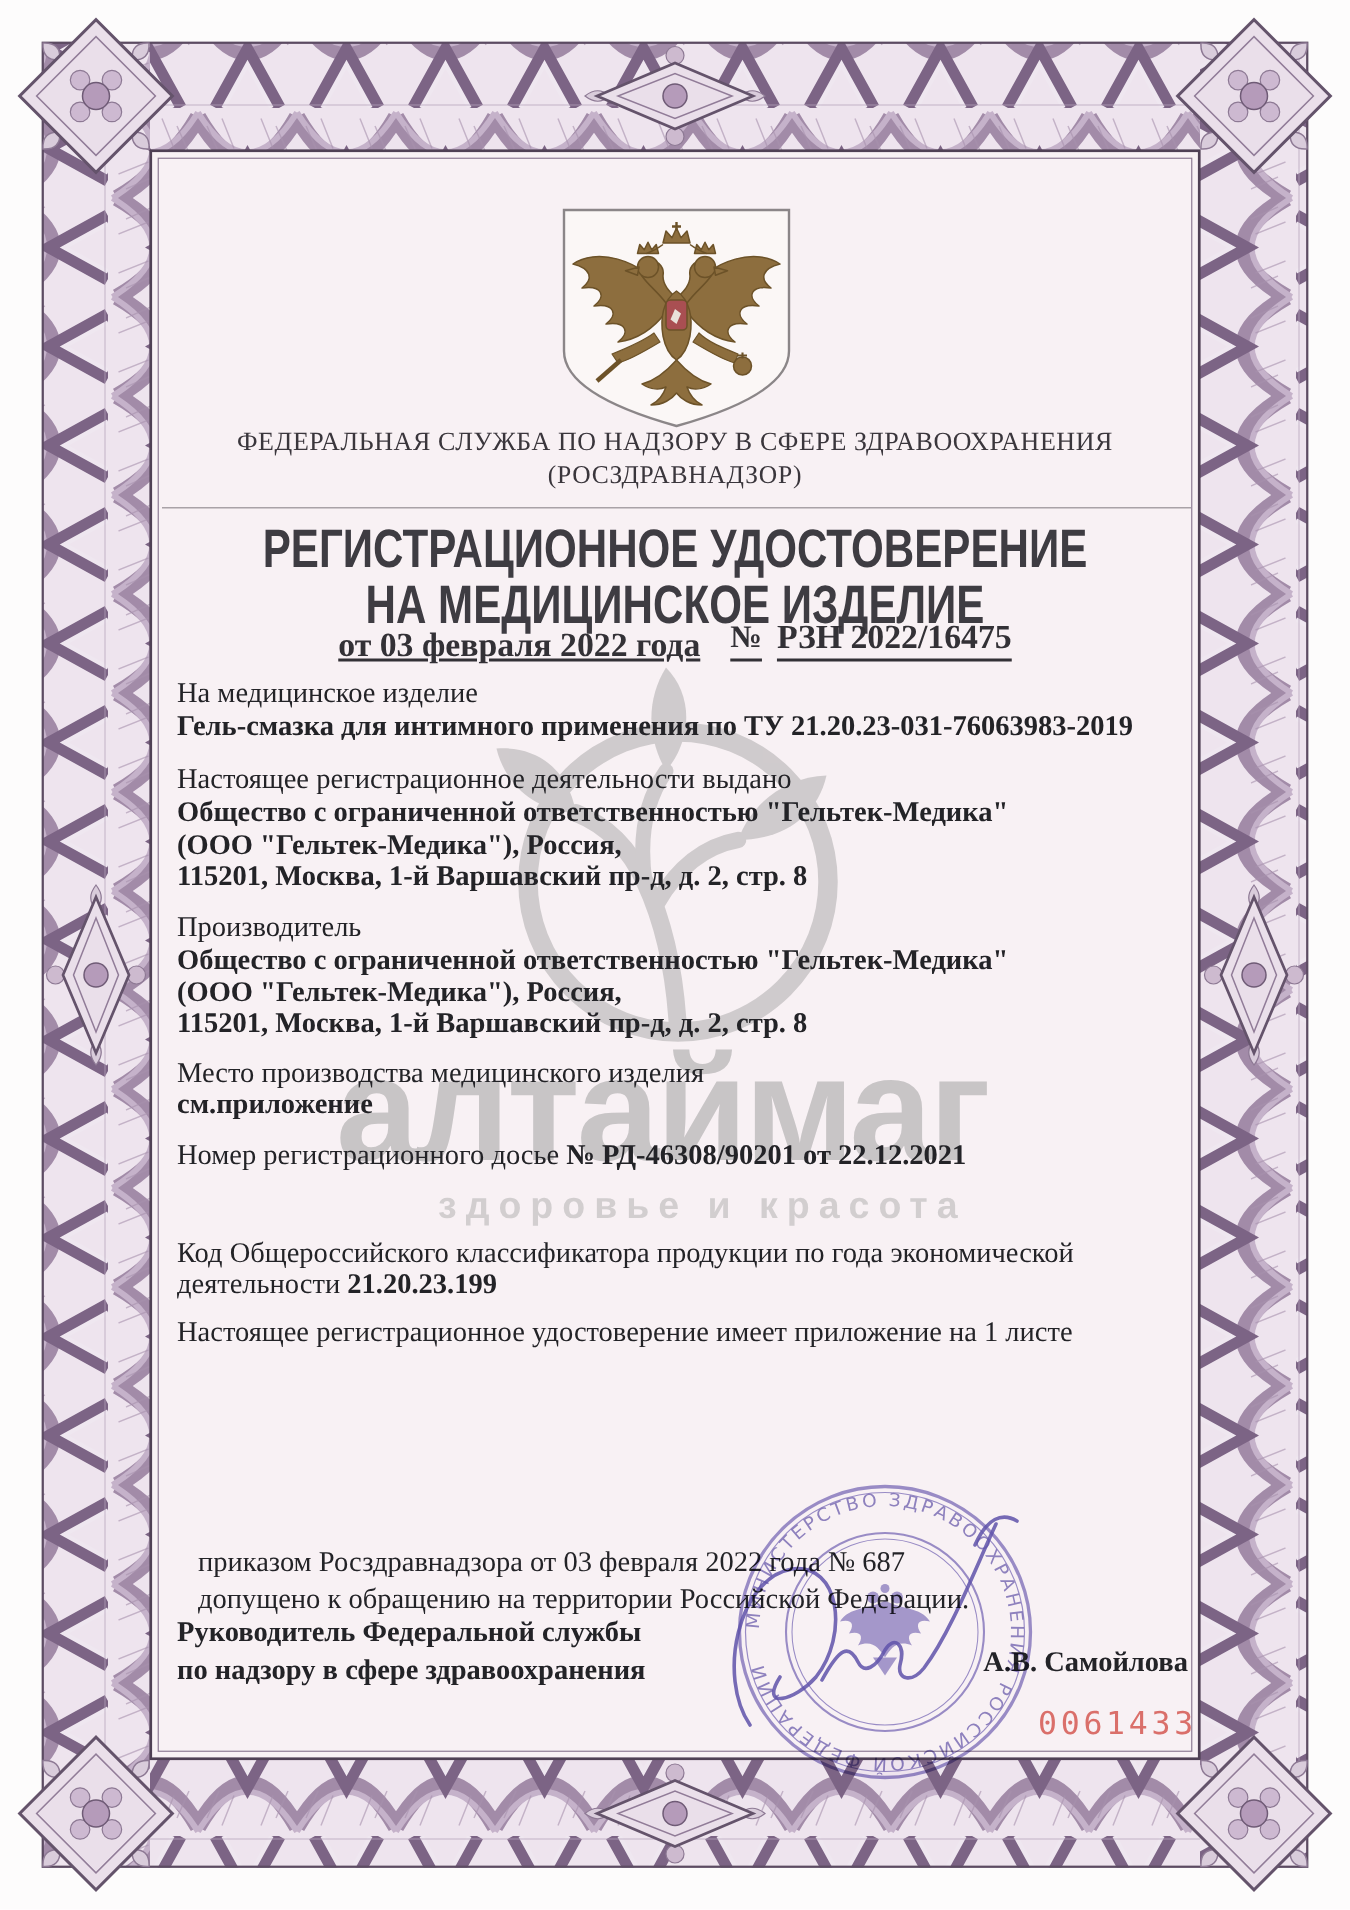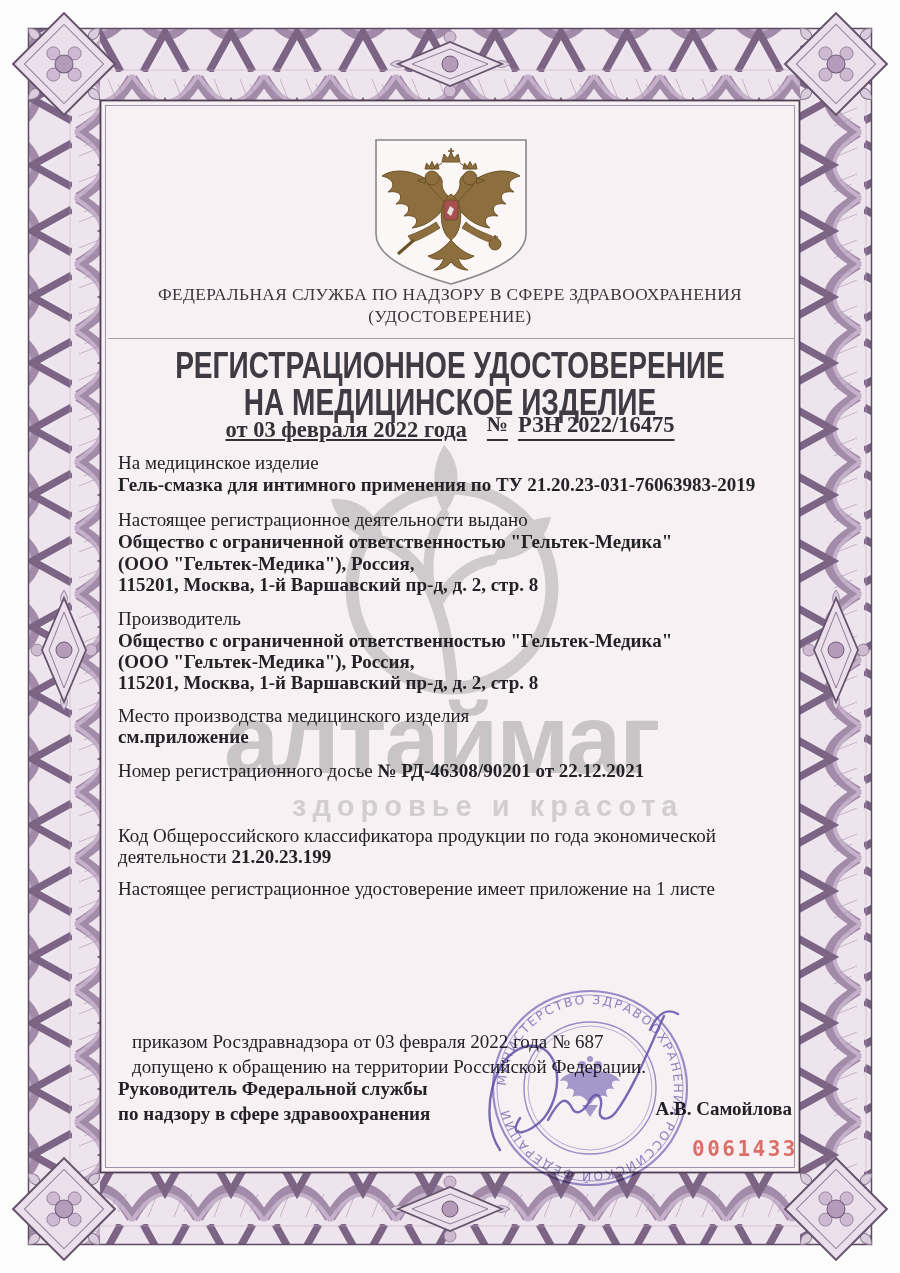--- a/index.html
+++ b/index.html
@@ -21,24 +21,24 @@
   .nval{position:relative;top:-5px;margin-left:10px;}
   
   .t{position:absolute;left:118px;font-size:19px;color:#232327;white-space:nowrap;}
   .b{font-weight:bold;}
   .ind{left:132px;}
   .r{left:118px;width:674px;text-align:right;}
   
   .wm-brand{position:absolute;left:224px;top:682px;font-family:"Liberation Sans",sans-serif;
             font-weight:700;font-size:99px;letter-spacing:-2px;color:#9a9a9a;opacity:.5;}
   .wm-tag{position:absolute;left:292px;top:790px;font-family:"Liberation Sans",sans-serif;
-          font-weight:700;font-size:29px;letter-spacing:6px;color:#a9a9a9;opacity:.48;}
+          font-weight:700;font-size:25px;letter-spacing:6px;color:#a9a9a9;opacity:.48;}
   
   .serial{top:1137px;left:118px;width:680px;text-align:right;font-family:"DejaVu Sans Mono",monospace;
-          font-size:21px;letter-spacing:2.5px;color:#d8655f;opacity:.92;font-weight:bold;}
+          font-size:21px;letter-spacing:2.5px;color:#d8655f;opacity:.92;}
   
   .arms{position:absolute;left:368px;top:136px;width:166px;height:152px;}
   .stamp{position:absolute;left:462px;top:975px;width:256px;height:230px;mix-blend-mode:multiply;}
   .ringText{font-family:"DejaVu Sans",sans-serif;font-size:12px;letter-spacing:1.7px;fill:#7f74bd;opacity:.85;}
 </style>
 </head>
 <body>
 
 <div class="page">
 
@@ -147,21 +147,21 @@
       <path d="M46,104 L30,118" fill="none" stroke-width="3"></path>
       <path d="M94,92 C104,98 114,104 122,106 L124,100 C114,96 104,92 98,86 Z" stroke-width=".8"></path>
       <circle cx="127" cy="108" r="6"></circle>
       <path d="M127,99 v4 M124,101 h6" fill="none" stroke-width="1.4"></path>
     </g>
     <rect x="76" y="64" width="14" height="20" rx="3" fill="#a94f52" stroke="#6c5228" stroke-width="1"></rect>
     <path d="M79,77 l3,-7 4,3 -3,7 z" fill="#e9e2da"></path>
   </svg>
 
   <div class="abs c agency1">ФЕДЕРАЛЬНАЯ СЛУЖБА ПО НАДЗОРУ В СФЕРЕ ЗДРАВООХРАНЕНИЯ</div>
-  <div class="abs c agency2">(УДОСТОВЕРЕНИЕ)</div>
+  <div class="abs c agency2">(РОСЗДРАВНАДЗОР)</div>
   <div class="divider"></div>
 
   <div class="abs c title title1">РЕГИСТРАЦИОННОЕ УДОСТОВЕРЕНИЕ</div>
   <div class="abs c title title2">НА МЕДИЦИНСКОЕ ИЗДЕЛИЕ</div>
   <div class="abs c dateline">
     <span>от 03 февраля 2022 года</span><span class="nsign">№</span><span class="nval">РЗН 2022/16475</span>
   </div>
 
   <div class="t" style="top:452px">На медицинское изделие</div>
   <div class="t b" style="top:474px">Гель-смазка для интимного применения по ТУ 21.20.23-031-76063983-2019</div>

